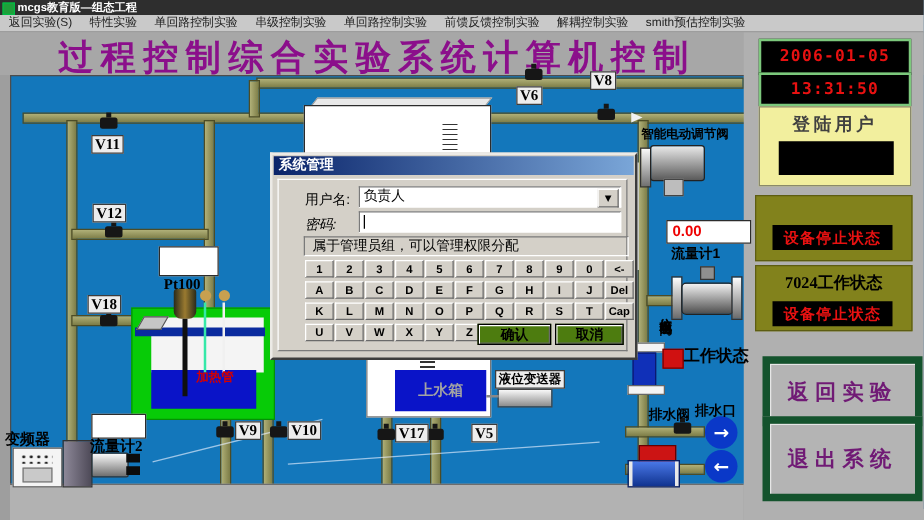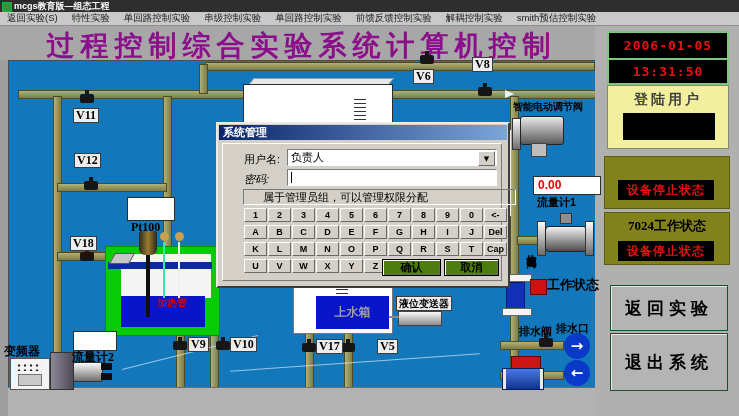--- a/index.html
+++ b/index.html
@@ -38,38 +38,38 @@
   .ledbox{position:absolute;background:#000;border:2px solid #7cc87c;color:#e81111;
           font:bold 13px "DejaVu Sans Mono",monospace;display:flex;align-items:center;justify-content:center;
           letter-spacing:1px;}
   #loginpanel{position:absolute;background:#f2ef9e;border:1px solid #8a8a6a;}
   #loginpanel .cap{display:block;text-align:center;margin-top:5px;font:bold 14px "Liberation Serif",serif;
                    letter-spacing:3px;color:#404040;}
   .olive{position:absolute;background:#82821c;border:1px solid #5d5d12;color:#000;}
   .olive .cap{display:block;text-align:center;margin-top:4px;font:bold 13px "Liberation Serif",serif;color:#000;}
   .blackled{position:absolute;background:#000;color:#e81111;font:bold 12px "Liberation Serif",serif;
             display:flex;align-items:center;justify-content:center;letter-spacing:1px;}
-  .panelbtn{position:absolute;background:#b4b4b4;border:1px solid #14532d;box-shadow:inset 1px 1px 0 #e6e6e6;
-            color:#000000;font:bold 17px "Liberation Serif",serif;letter-spacing:5px;
+  .panelbtn{position:absolute;background:#b4b4b4;border:6px solid #14532d;box-shadow:inset 1px 1px 0 #e6e6e6;
+            color:#701a75;font:bold 17px "Liberation Serif",serif;letter-spacing:5px;
             display:flex;align-items:center;justify-content:center;cursor:default;text-align:right;}
   
   #dialog{left:216px;top:122px;width:290px;height:162px;background:#d4d0c8;z-index:10;
           border:2px solid;border-color:#eceae6 #3c3c3c #3c3c3c #eceae6;}
   #dlgtitle{left:1px;top:1px;width:284px;height:15px;
             background:linear-gradient(90deg,#0a246a,#7aa6d8);color:#fff;
             font:bold 11px "Liberation Sans",sans-serif;line-height:15px;padding-left:4px;}
   #dlginner{left:4px;top:19px;width:278px;height:136px;border:1px solid;border-color:#fff #7a7a7a #7a7a7a #fff;}
   .dfield{position:absolute;background:#fff;border:1px solid;border-color:#7a7a7a #fff #fff #7a7a7a;
           font:11px "Liberation Sans",sans-serif;line-height:15px;padding-left:3px;}
   #combobtn{position:absolute;right:1px;top:1px;width:15px;height:13px;background:#d4d0c8;
             border:1px solid;border-color:#fff #6a6a6a #6a6a6a #fff;font:7px "DejaVu Sans",sans-serif;
             display:flex;align-items:center;justify-content:center;color:#000;}
   #caret{position:absolute;left:3px;top:2px;width:1px;height:11px;background:#000;}
   #dlginfo{position:absolute;border:1px solid;border-color:#7a7a7a #fff #fff #7a7a7a;
-           font:11px "Liberation Sans",sans-serif;line-height:14px;padding-left:19px;color:#000;}
+           font:11px "Liberation Sans",sans-serif;line-height:14px;padding-left:6px;color:#000;}
   .keyrow{position:absolute;display:flex;}
   .key{width:21px;height:12px;margin-right:1px;background:#d4d0c8;border:1px solid;
        border-color:#fff #6a6a6a #6a6a6a #fff;font:bold 9px "Liberation Sans",sans-serif;
        display:inline-flex;align-items:center;justify-content:center;color:#000;}
   .dlgbtn{position:absolute;height:15px;background:#4d7c0f;border:1px solid #000;
           box-shadow:inset 1px 1px 0 #fff,inset -1px -1px 0 #6a6a6a;
           font:bold 11px "Liberation Sans",sans-serif;display:flex;align-items:center;justify-content:center;color:#000;}
   .vert{writing-mode:vertical-rl;text-orientation:upright;letter-spacing:1px;}
 </style>
 </head>
@@ -175,21 +175,21 @@
 </div>
 <div class="abs" style="left:50px;top:352px;width:22px;height:36px;background:linear-gradient(90deg,#8d8898,#4e4a58);border:1px solid #333;z-index:3;"></div>
 <div class="abs" style="left:73px;top:362px;width:28px;height:18px;background:linear-gradient(#fafafa,#6e6e6e);border:1px solid #333;border-radius:2px;z-index:3;"></div>
 <div class="abs" style="left:101px;top:363px;width:11px;height:7px;background:#0c0c0c;z-index:3;"></div>
 <div class="abs" style="left:101px;top:373px;width:11px;height:7px;background:#0c0c0c;z-index:3;"></div>
 <div class="disp" style="left:73px;top:331px;width:42px;height:18px;"></div>
 <div class="dlabel" style="left:72px;top:349px;font-size:12px;font-family:'Liberation Serif',serif;">流量计2</div>
 
 <div class="valve" style="left:80px;top:94px;"></div>
 <div class="vlabel" style="left:73px;top:108px;">V11</div>
-<div class="vlabel" style="left:74px;top:153px;">V12</div>
+<div class="vlabel" style="left:74px;top:163px;">V12</div>
 <div class="valve" style="left:84px;top:181px;"></div>
 <div class="vlabel" style="left:70px;top:236px;">V18</div>
 <div class="valve" style="left:80px;top:252px;"></div>
 <div class="abs" style="left:112px;top:253px;width:18px;height:9px;background:#c6c6c6;border:1px solid #555;transform:skewX(-30deg);z-index:2;"></div>
 <div class="valve" style="left:420px;top:55px;"></div>
 <div class="vlabel" style="left:413px;top:69px;">V6</div>
 <div class="vlabel" style="left:472px;top:57px;">V8</div>
 <div class="valve" style="left:478px;top:87px;"></div>
 <div class="abs" style="left:505px;top:90px;width:0;height:0;border-top:4px solid transparent;border-bottom:4px solid transparent;border-left:9px solid #f2f2f2;z-index:3;"></div>
 <div class="valve" style="left:173px;top:341px;"></div>

